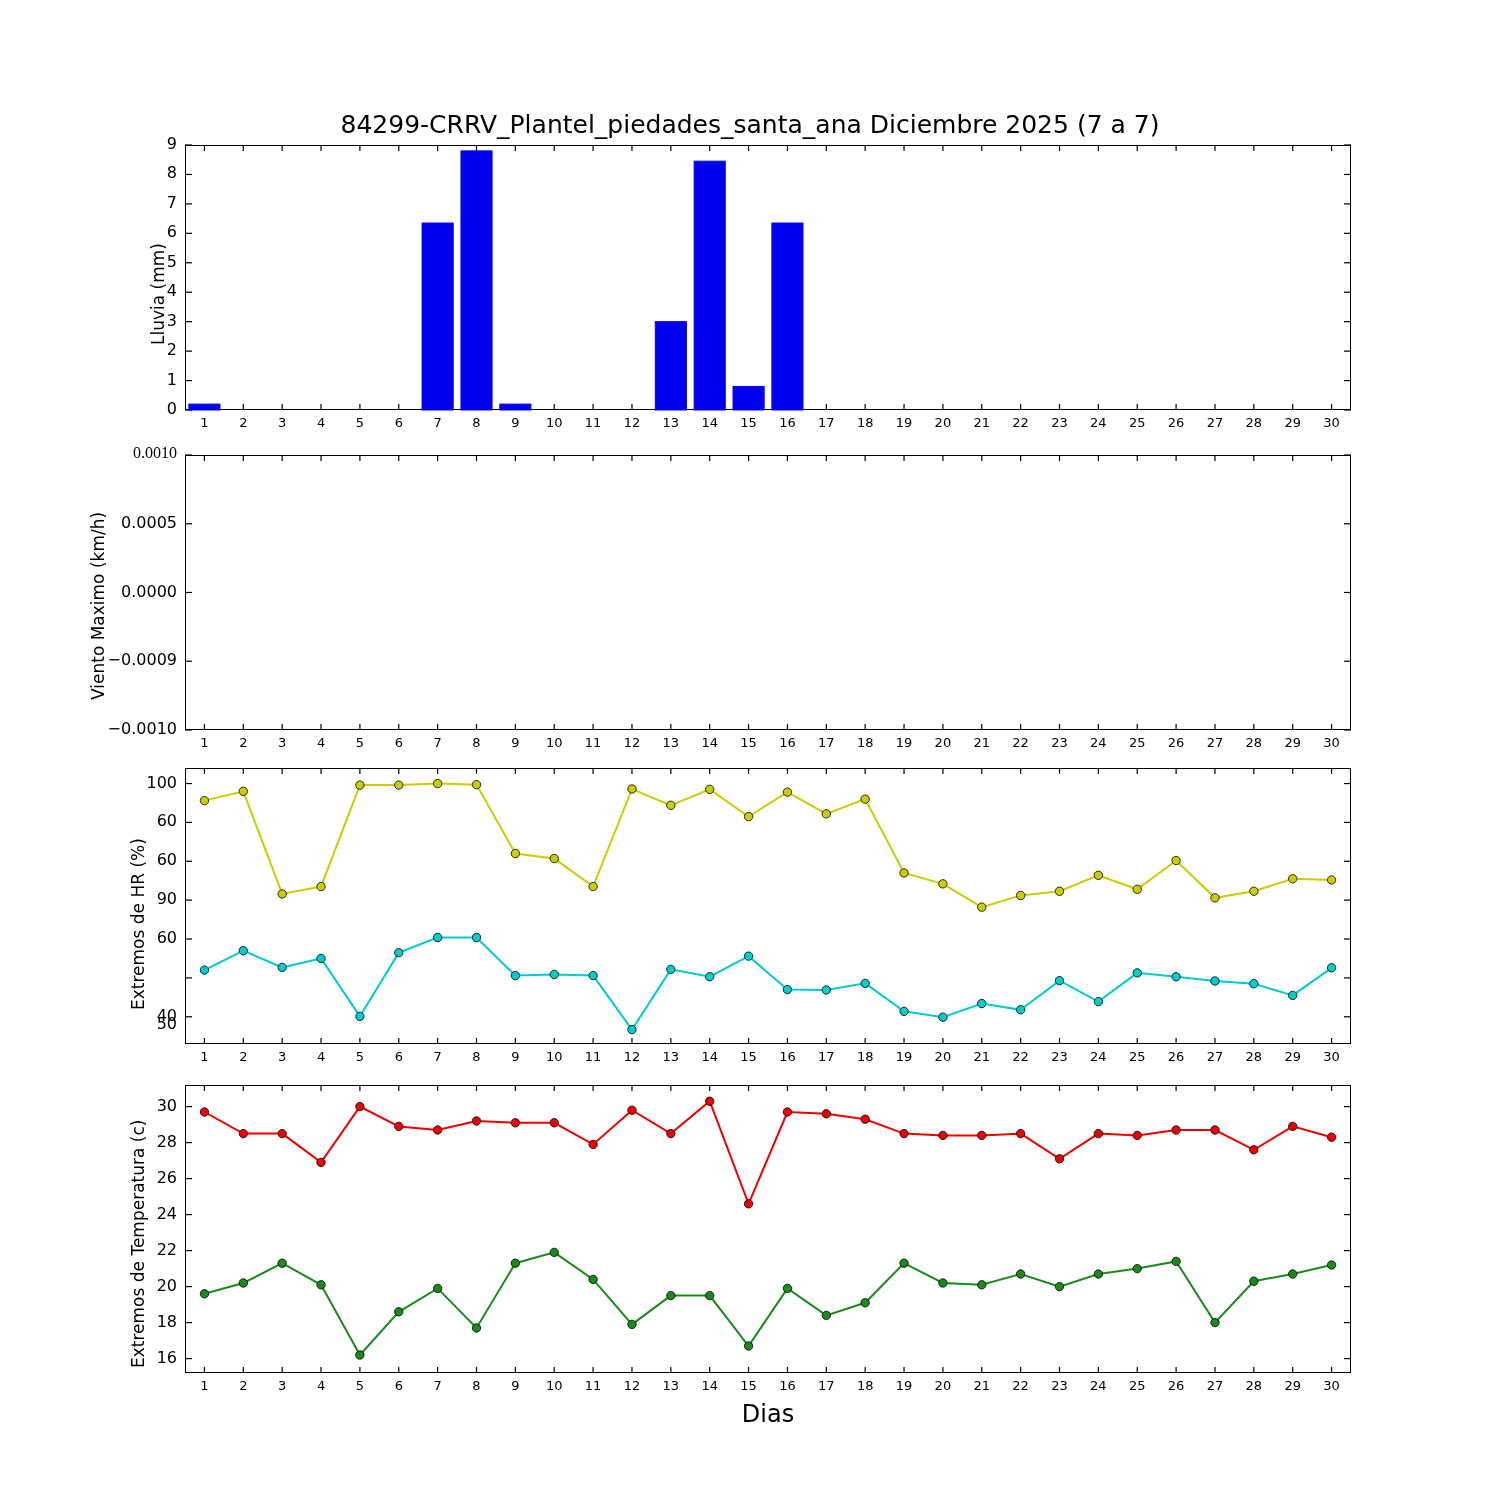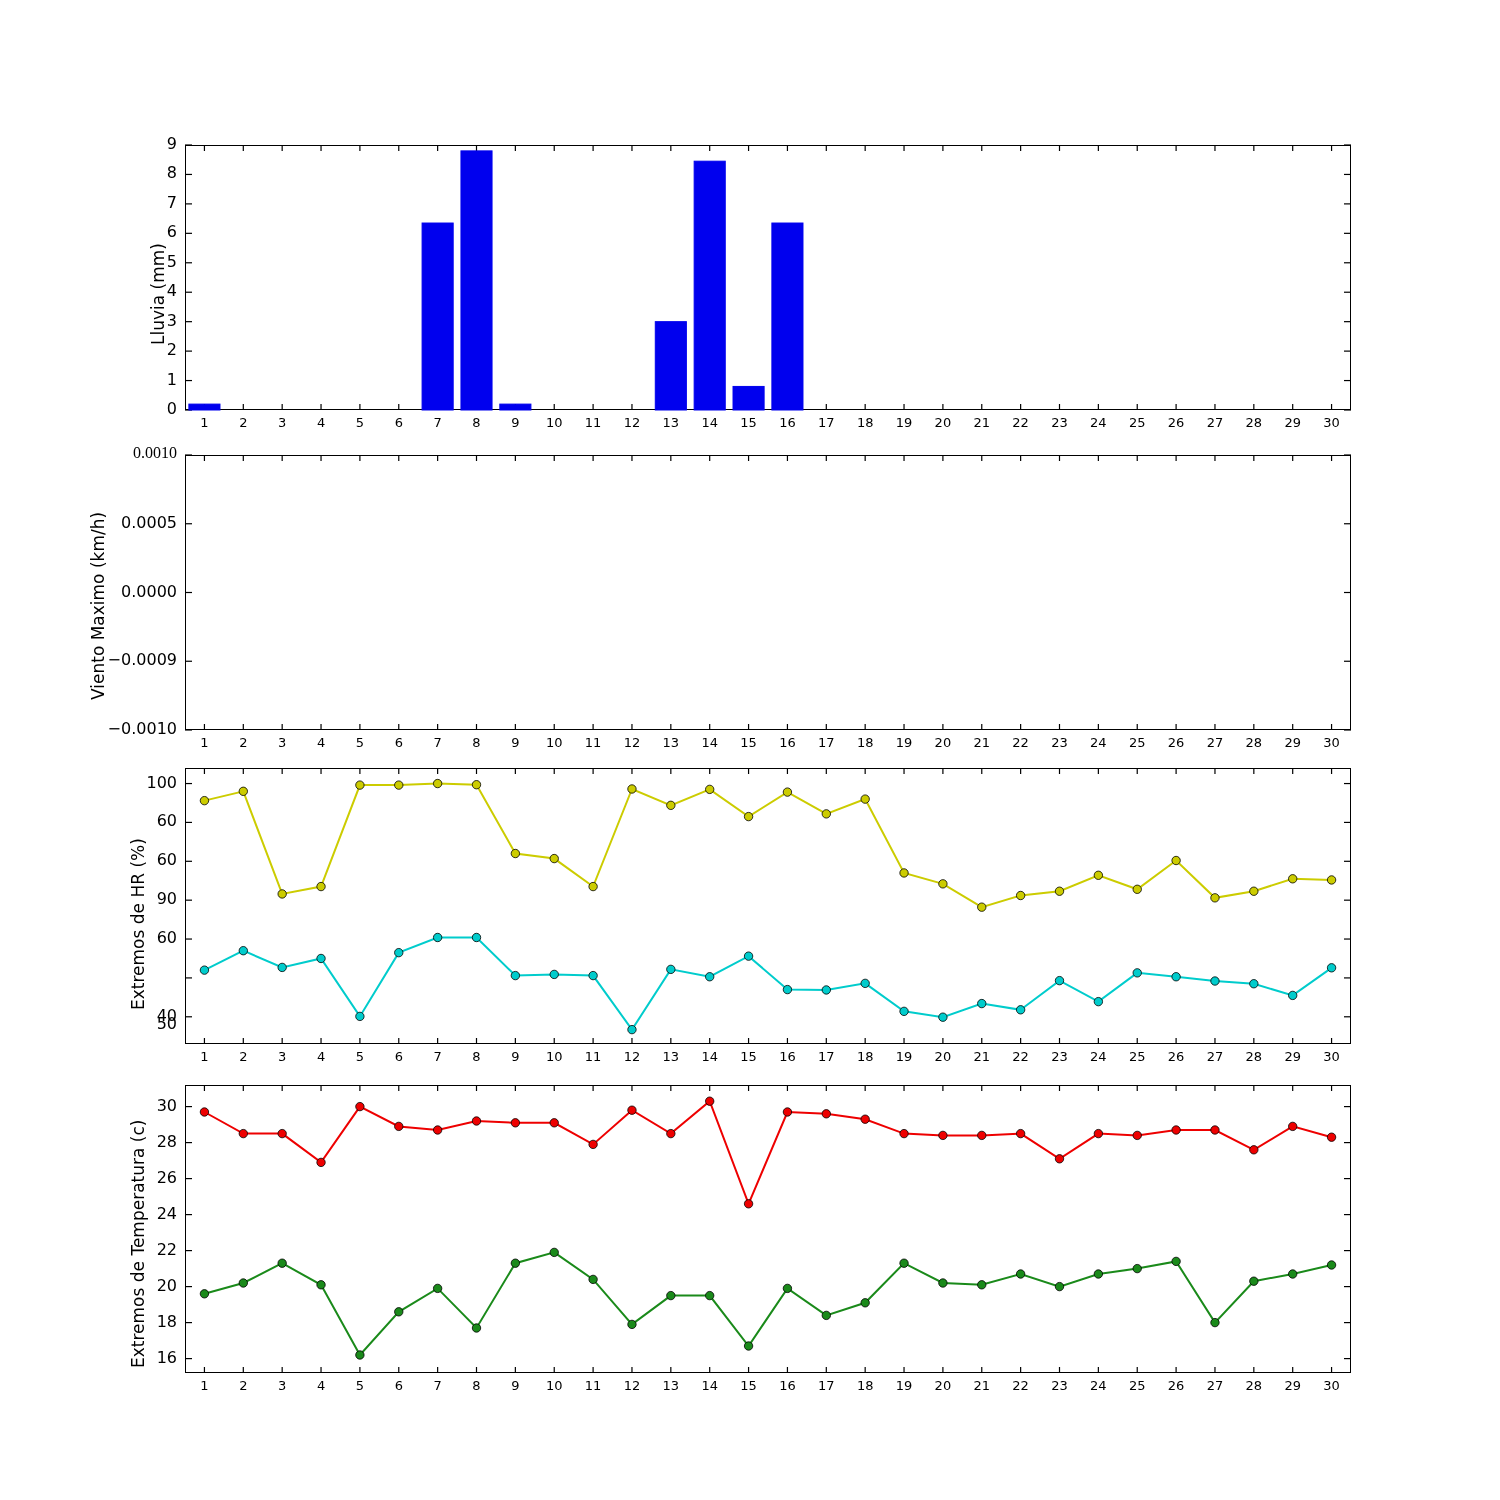--- a/index.html
+++ b/index.html
@@ -21,20 +21,21 @@
   .tick-x{position:absolute; font-size:13px; text-align:center; width:40px; margin-left:-20px;}
   .tick-y{position:absolute; font-size:16px; text-align:right; width:90px; margin-top:-11px;}
 
   svg{position:absolute; left:0; top:0; overflow:visible;}
 </style>
 </head>
 <body>
 
 <div class="page">
 
+  <div class="title">84299-CRRV_Plantel_piedades_santa_ana Diciembre 2025  (7 a 7)</div>
 
   <div class="panel" id="panel-rain" style="left:185px; top:145px; width:1166px; height:265px;"></div>
   <div class="axis-label" style="left:148px; top:345px;">Lluvia (mm)</div>
   <svg id="svg-rain" width="1166" height="265" style="left:185px; top:145px;">
       <line x1="0" y1="265" x2="7" y2="265" stroke="#000" stroke-width="1.2"></line>
       <line x1="1166" y1="265" x2="1159" y2="265" stroke="#000" stroke-width="1.2"></line>
       <line x1="0" y1="235.55555555555554" x2="7" y2="235.55555555555554" stroke="#000" stroke-width="1.2"></line>
       <line x1="1166" y1="235.55555555555554" x2="1159" y2="235.55555555555554" stroke="#000" stroke-width="1.2"></line>
       <line x1="0" y1="206.11111111111111" x2="7" y2="206.11111111111111" stroke="#000" stroke-width="1.2"></line>
       <line x1="1166" y1="206.11111111111111" x2="1159" y2="206.11111111111111" stroke="#000" stroke-width="1.2"></line>
@@ -632,14 +633,15 @@
       <div class="tick-x" style="left: 1059.5px; top: 1378px;">23</div>
       <div class="tick-x" style="left: 1098.37px; top: 1378px;">24</div>
       <div class="tick-x" style="left: 1137.23px; top: 1378px;">25</div>
       <div class="tick-x" style="left: 1176.1px; top: 1378px;">26</div>
       <div class="tick-x" style="left: 1214.97px; top: 1378px;">27</div>
       <div class="tick-x" style="left: 1253.83px; top: 1378px;">28</div>
       <div class="tick-x" style="left: 1292.7px; top: 1378px;">29</div>
       <div class="tick-x" style="left: 1331.57px; top: 1378px;">30</div>
     </div>
 
+  <div class="xlabel" style="left:185px; top:1400px; width:1166px;">Dias</div>
 
 </div>
 
 </body></html>

